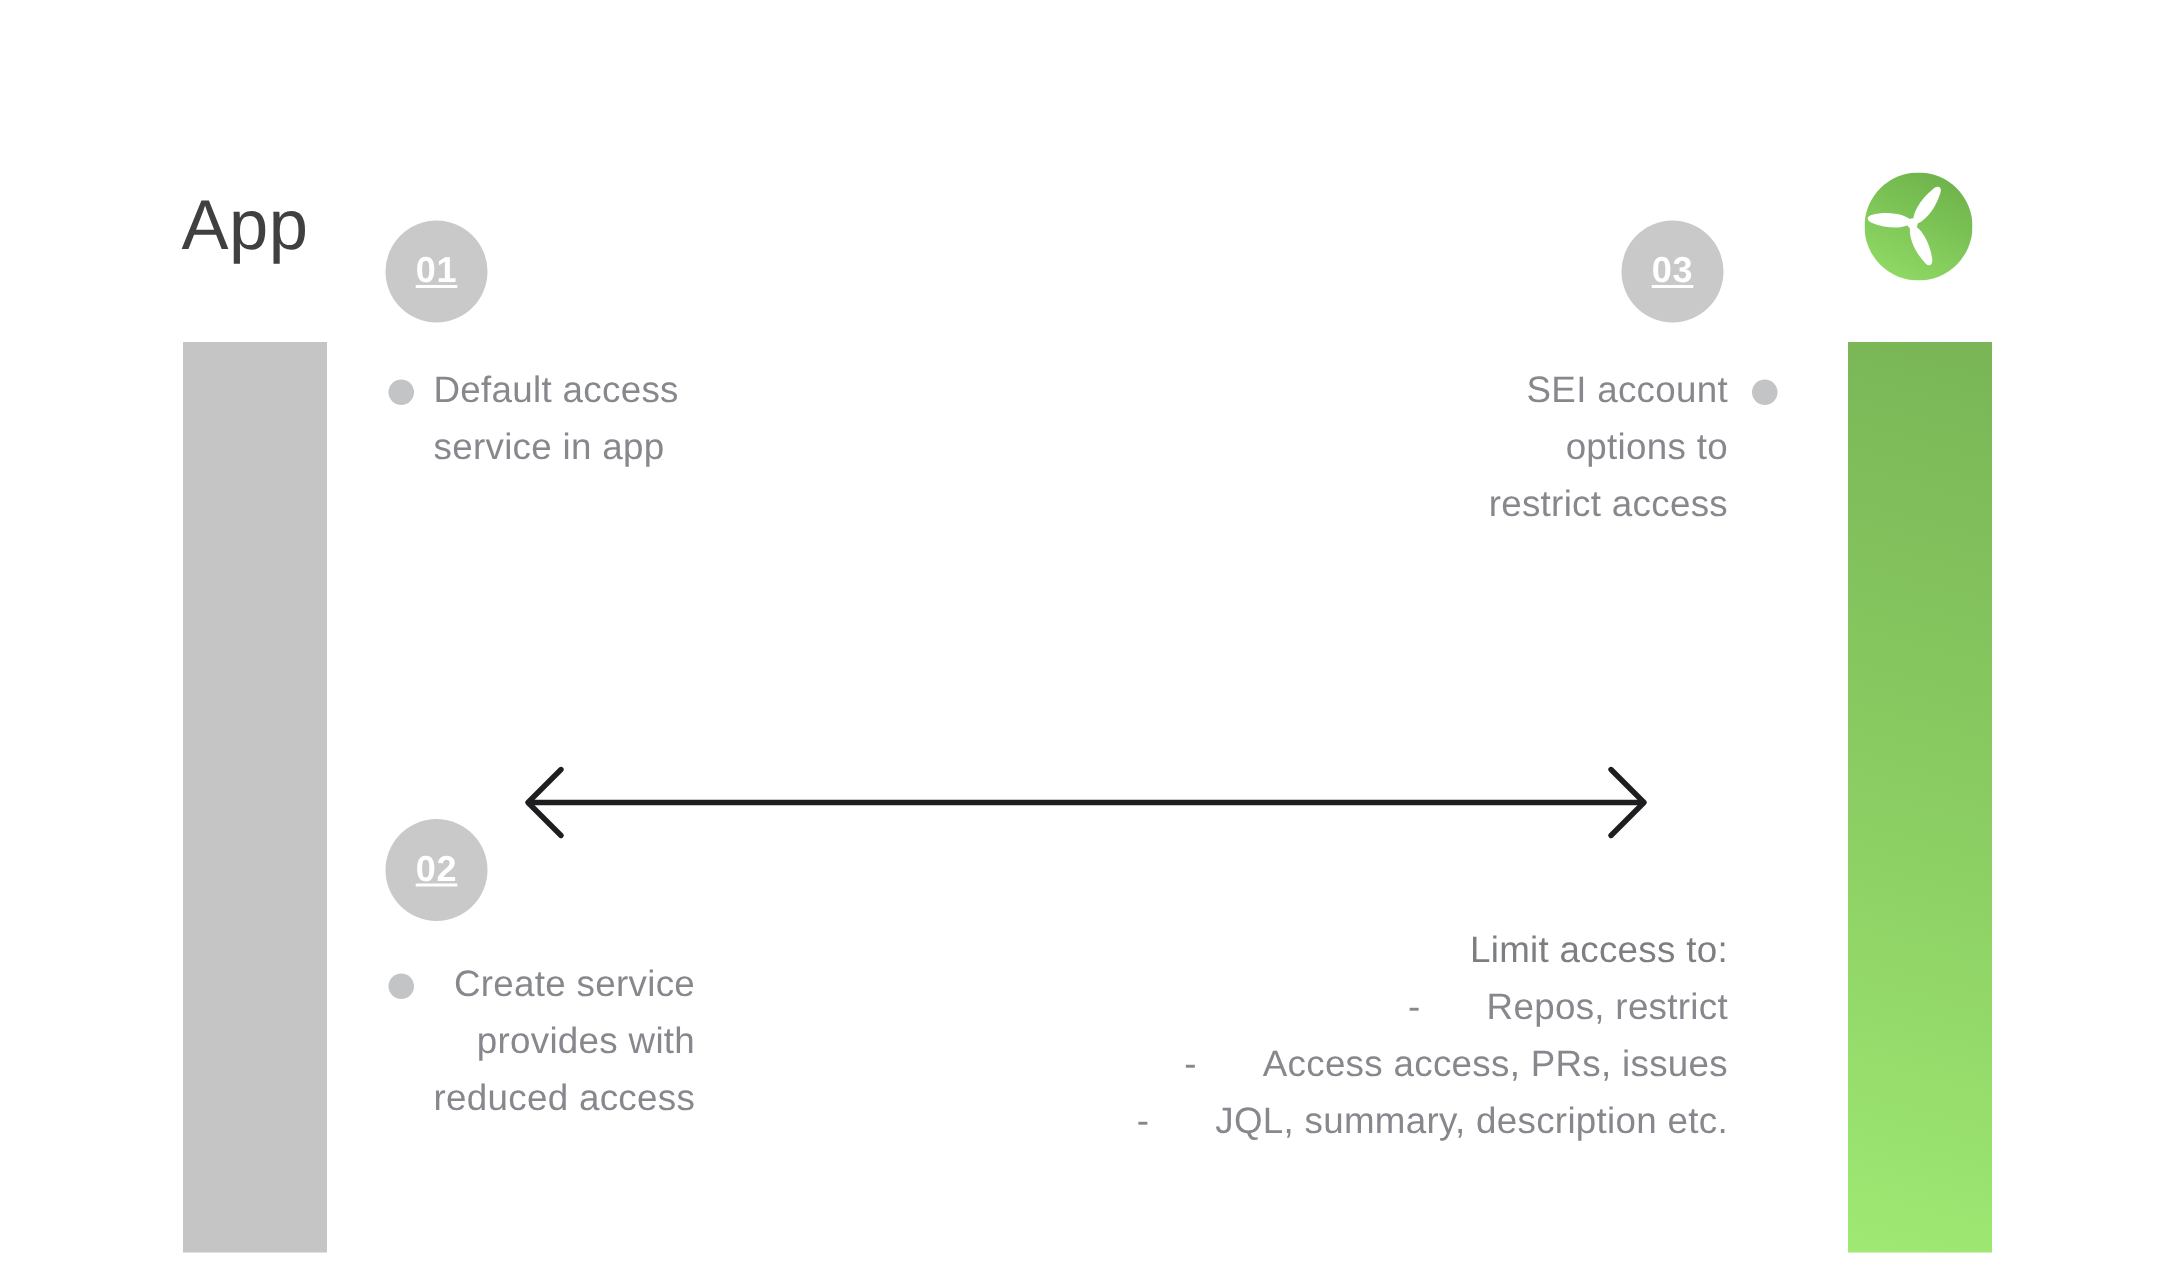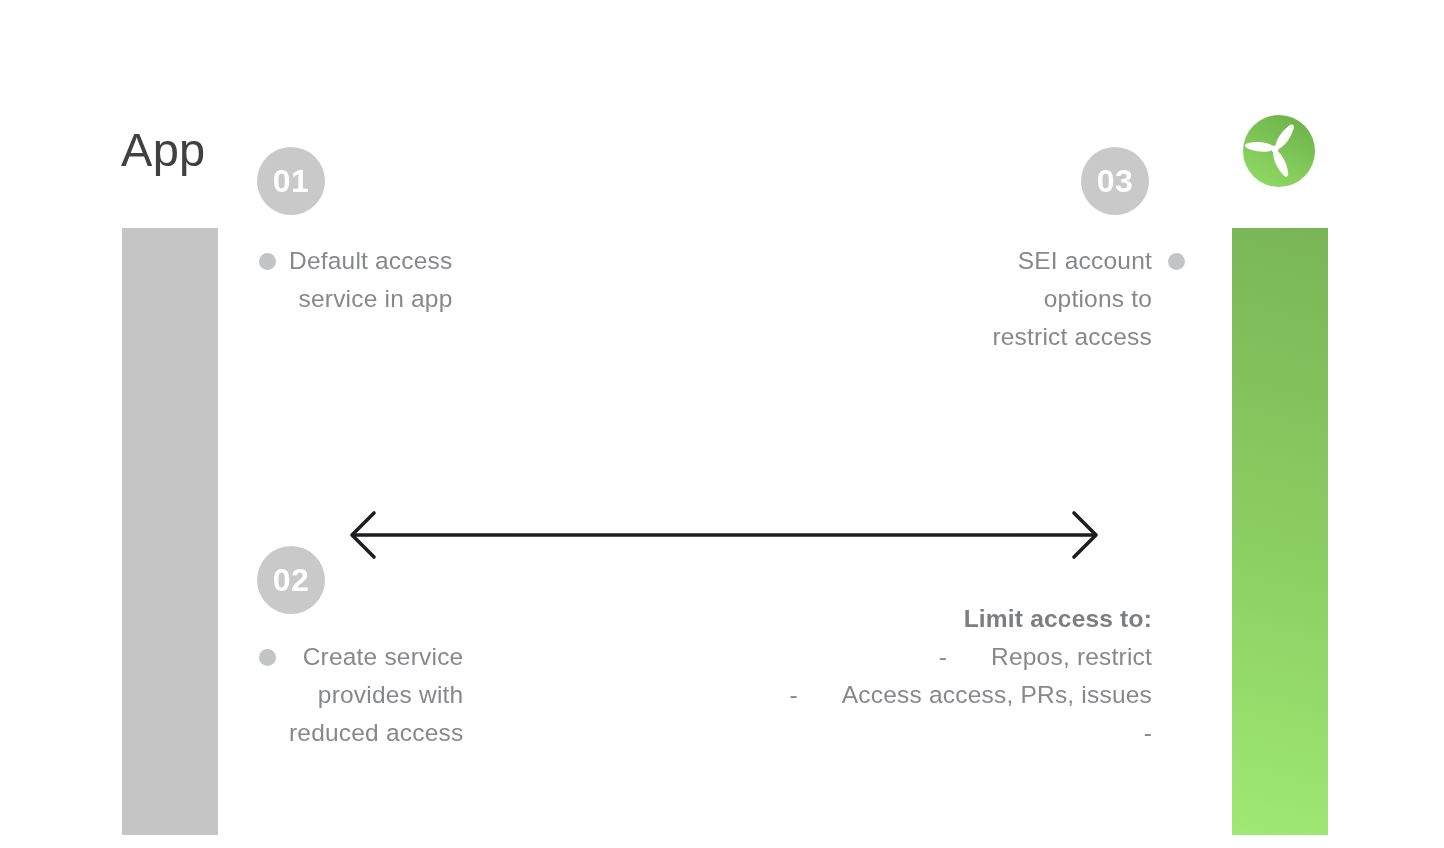--- a/index.html
+++ b/index.html
@@ -45,39 +45,40 @@
     width: 72px;
     height: 72px;
   }
   .step-badge {
     position: absolute;
     width: 68px;
     height: 68px;
     border-radius: 50%;
     background: #c9c9ca;
     color: #ffffff;
-    font-size: 32px;
+    font-size: 24px;
     font-weight: 700;
     letter-spacing: 0.5px;
     display: flex;
     align-items: center;
     justify-content: center;
+    text-decoration: underline;
   }
   .badge-01 { left: 257px; top: 147px; }
   .badge-02 { left: 257px; top: 546px; }
   .badge-03 { left: 1081px; top: 147px; }
   .note {
     position: absolute;
     font-size: 24.5px;
     line-height: 38px;
     color: #87888d;
     letter-spacing: 0.2px;
     white-space: nowrap;
   }
-  .note-01 { left: 289px; top: 242px; text-align: right; }
+  .note-01 { left: 289px; top: 242px; text-align: left; }
   .note-02 { left: 289px; top: 638px; text-align: right; }
   .note-03 { right: 292px; top: 242px; text-align: right; }
   .bullet {
     position: absolute;
     width: 17px;
     height: 17px;
     border-radius: 50%;
     background: #c3c4c6;
   }
   .bullet-01 { left: 259px; top: 253px; }
@@ -93,23 +94,24 @@
   .limit-block {
     position: absolute;
     right: 292px;
     top: 600px;
     text-align: right;
     white-space: nowrap;
   }
   .limit-heading {
     font-size: 24.5px;
     line-height: 38px;
-    font-weight: 700;
+    font-weight: 400;
     color: #7d7e82;
     letter-spacing: 0.2px;
+    margin-top: 15px;
   }
   .limit-item {
     display: flex;
     justify-content: flex-end;
     gap: 44px;
     font-size: 24.5px;
     line-height: 38px;
     color: #87888d;
     letter-spacing: 0.2px;
   }
@@ -180,16 +182,17 @@
     <div class="limit-item">
       <span>-</span>
       <span>Repos, restrict</span>
     </div>
     <div class="limit-item">
       <span>-</span>
       <span>Access access, PRs, issues</span>
     </div>
     <div class="limit-item">
       <span>-</span>
+      <span>JQL, summary, description etc.</span>
     </div>
   </div>
 
 </div>
 
 </body></html>

